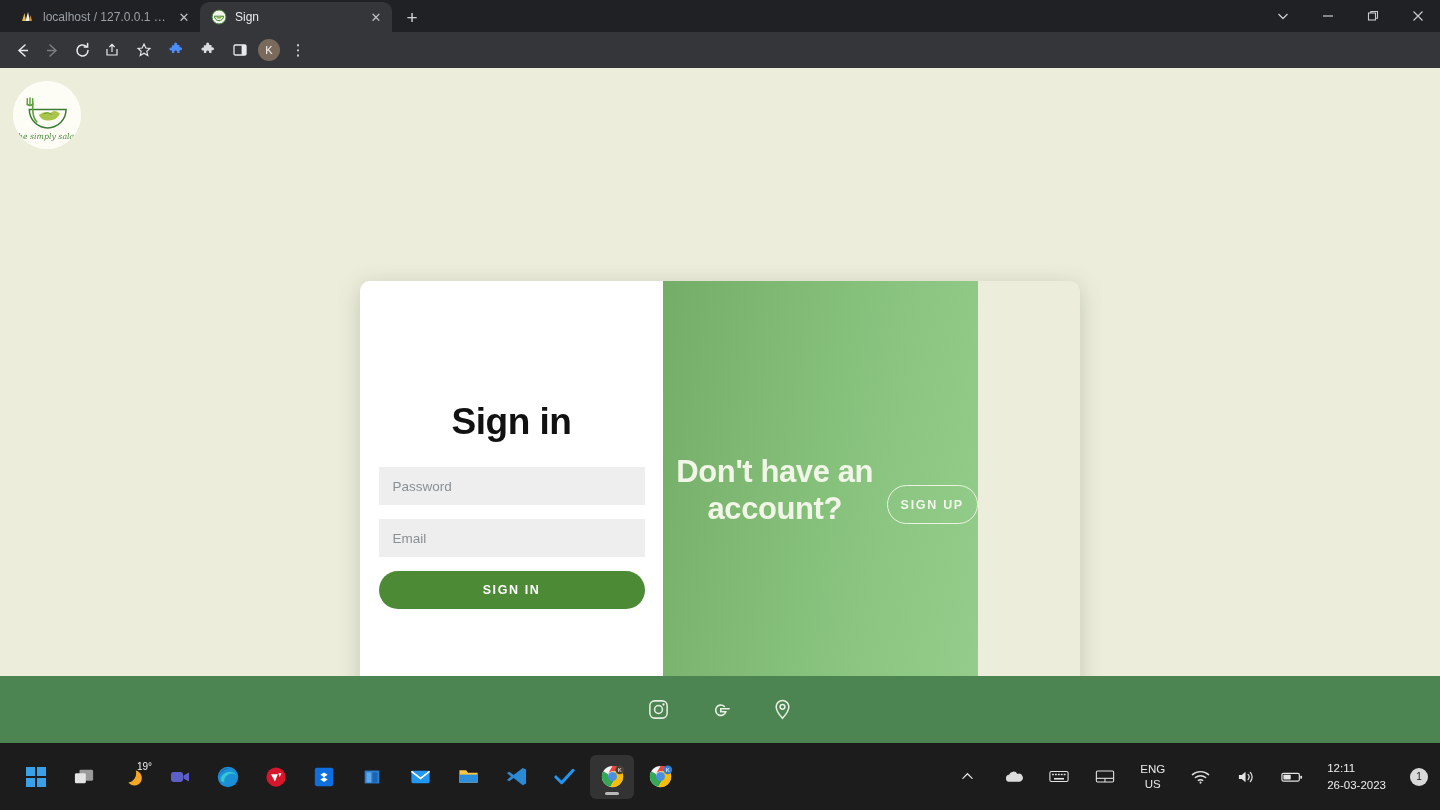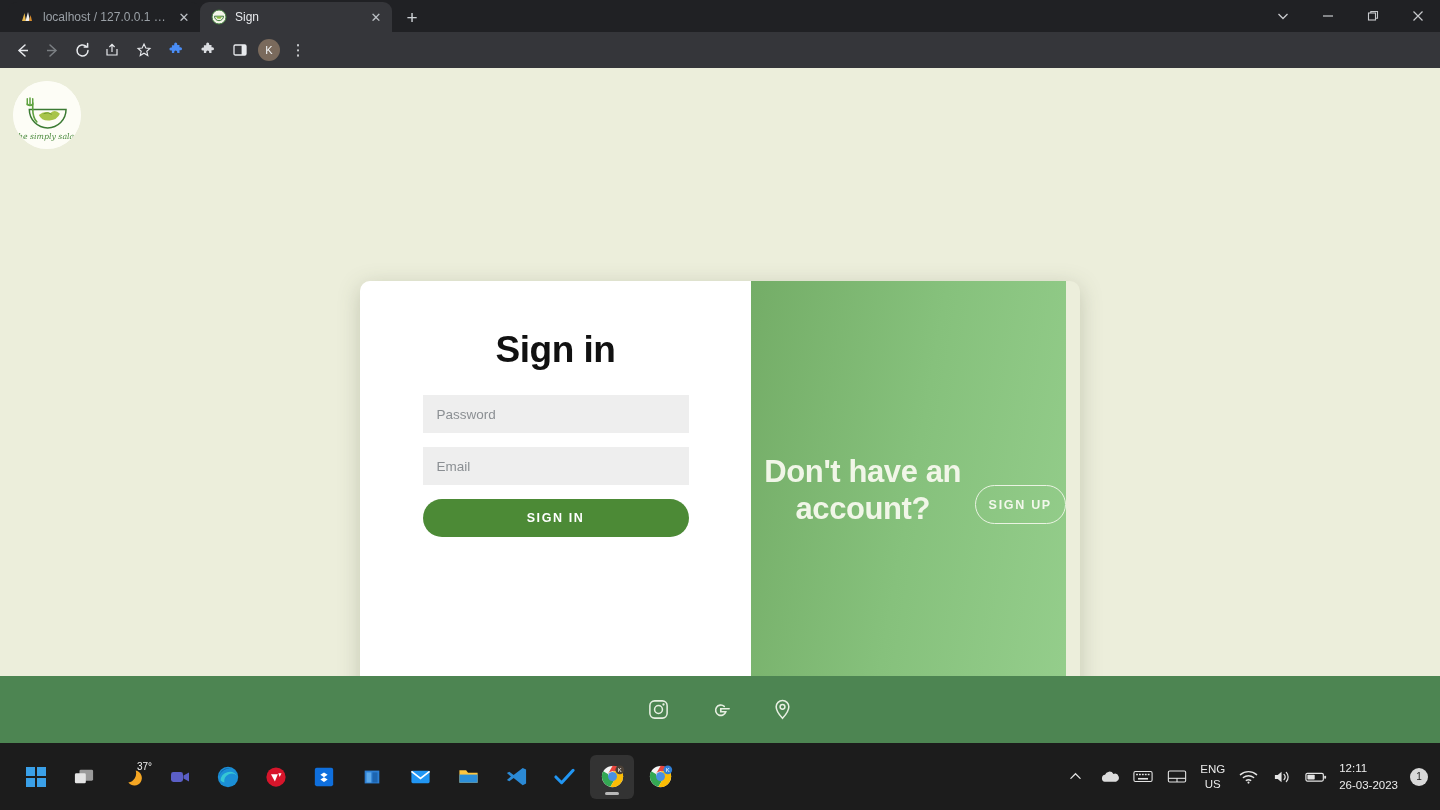--- a/index.html
+++ b/index.html
@@ -84,23 +84,23 @@
     display: block;
   }
 
   .card {
     position: absolute; left: 360px; top: 213px;
     width: 720px; height: 453px; display: flex;
     border-radius: 10px; overflow: hidden;
     box-shadow: 0 5px 22px rgba(80,90,60,.26);
   }
   .card-left {
-    width: 391px; background: #ffffff;
+    width: 303px; background: #ffffff;
     display: flex; flex-direction: column; align-items: center;
-    padding-top: 48px;
+    padding-top: 120px;
   }
   .signin-title {
     font-size: 37px; font-weight: bold; color: #111111;
     letter-spacing: -.5px; margin-bottom: 24px;
   }
   .field {
     width: 266px; height: 38px; background: #eeeeee; border: none;
     font-size: 13.5px; color: #8b8f93; padding: 0 14px;
     font-family: "Liberation Sans", sans-serif; margin-bottom: 14px;
     display: block; outline: none;
@@ -162,21 +162,21 @@
     display: flex; align-items: center; justify-content: center; gap: 7px;
     color: #e6e6e6; font-size: 13px; margin: 0 4px;
   }
   .tb-under {
     position: absolute; bottom: 4px; left: 50%;
     transform: translateX(-50%); width: 14px; height: 3px;
     border-radius: 2px; background: #b8b8b8;
   }
   .tb-right {
     position: absolute; right: 0; display: flex;
-    align-items: center; gap: 12px; padding-right: 12px; color: #e6e6e6;
+    align-items: center; gap: 24px; padding-right: 12px; color: #e6e6e6;
   }
   .tray-ic {
     width: 22px; height: 22px; display: flex;
     align-items: center; justify-content: center; color: #e3e3e3;
   }
   .lang {
     font-size: 11.5px; line-height: 1.25; text-align: center; color: #e9e9e9;
   }
   .clock {
     font-size: 11.5px; line-height: 1.45; text-align: left; color: #ededed;
@@ -371,21 +371,21 @@
         <svg width="22" height="20" viewBox="0 0 24 22">
             <rect x="7" y="3" width="15" height="12" rx="1.5" fill="#9a9a9a"></rect>
             <rect x="2" y="7" width="12" height="11" rx="1.5" fill="#e4e4e4"></rect>
           </svg>
       </div>
 
       <div class="tb-item">
         <svg width="22" height="22" viewBox="0 0 24 24">
             <path d="M16 5 A8.2 8.2 0 1 1 8 18 A10 10 0 0 0 16 5 Z" fill="#f5a623"></path>
           </svg>
-        <span class="weather-t">37°</span>
+        <span class="weather-t">19°</span>
       </div>
 
       <div class="tb-item">
         <svg width="24" height="24" viewBox="0 0 24 24">
             <rect x="3" y="7" width="12" height="10" rx="2.4" fill="#5b5fc7"></rect>
             <path d="M15.5 10.5 L21 7.6 V16.4 L15.5 13.5 Z" fill="#5b5fc7"></path>
           </svg>
       </div>
 
       <div class="tb-item">

